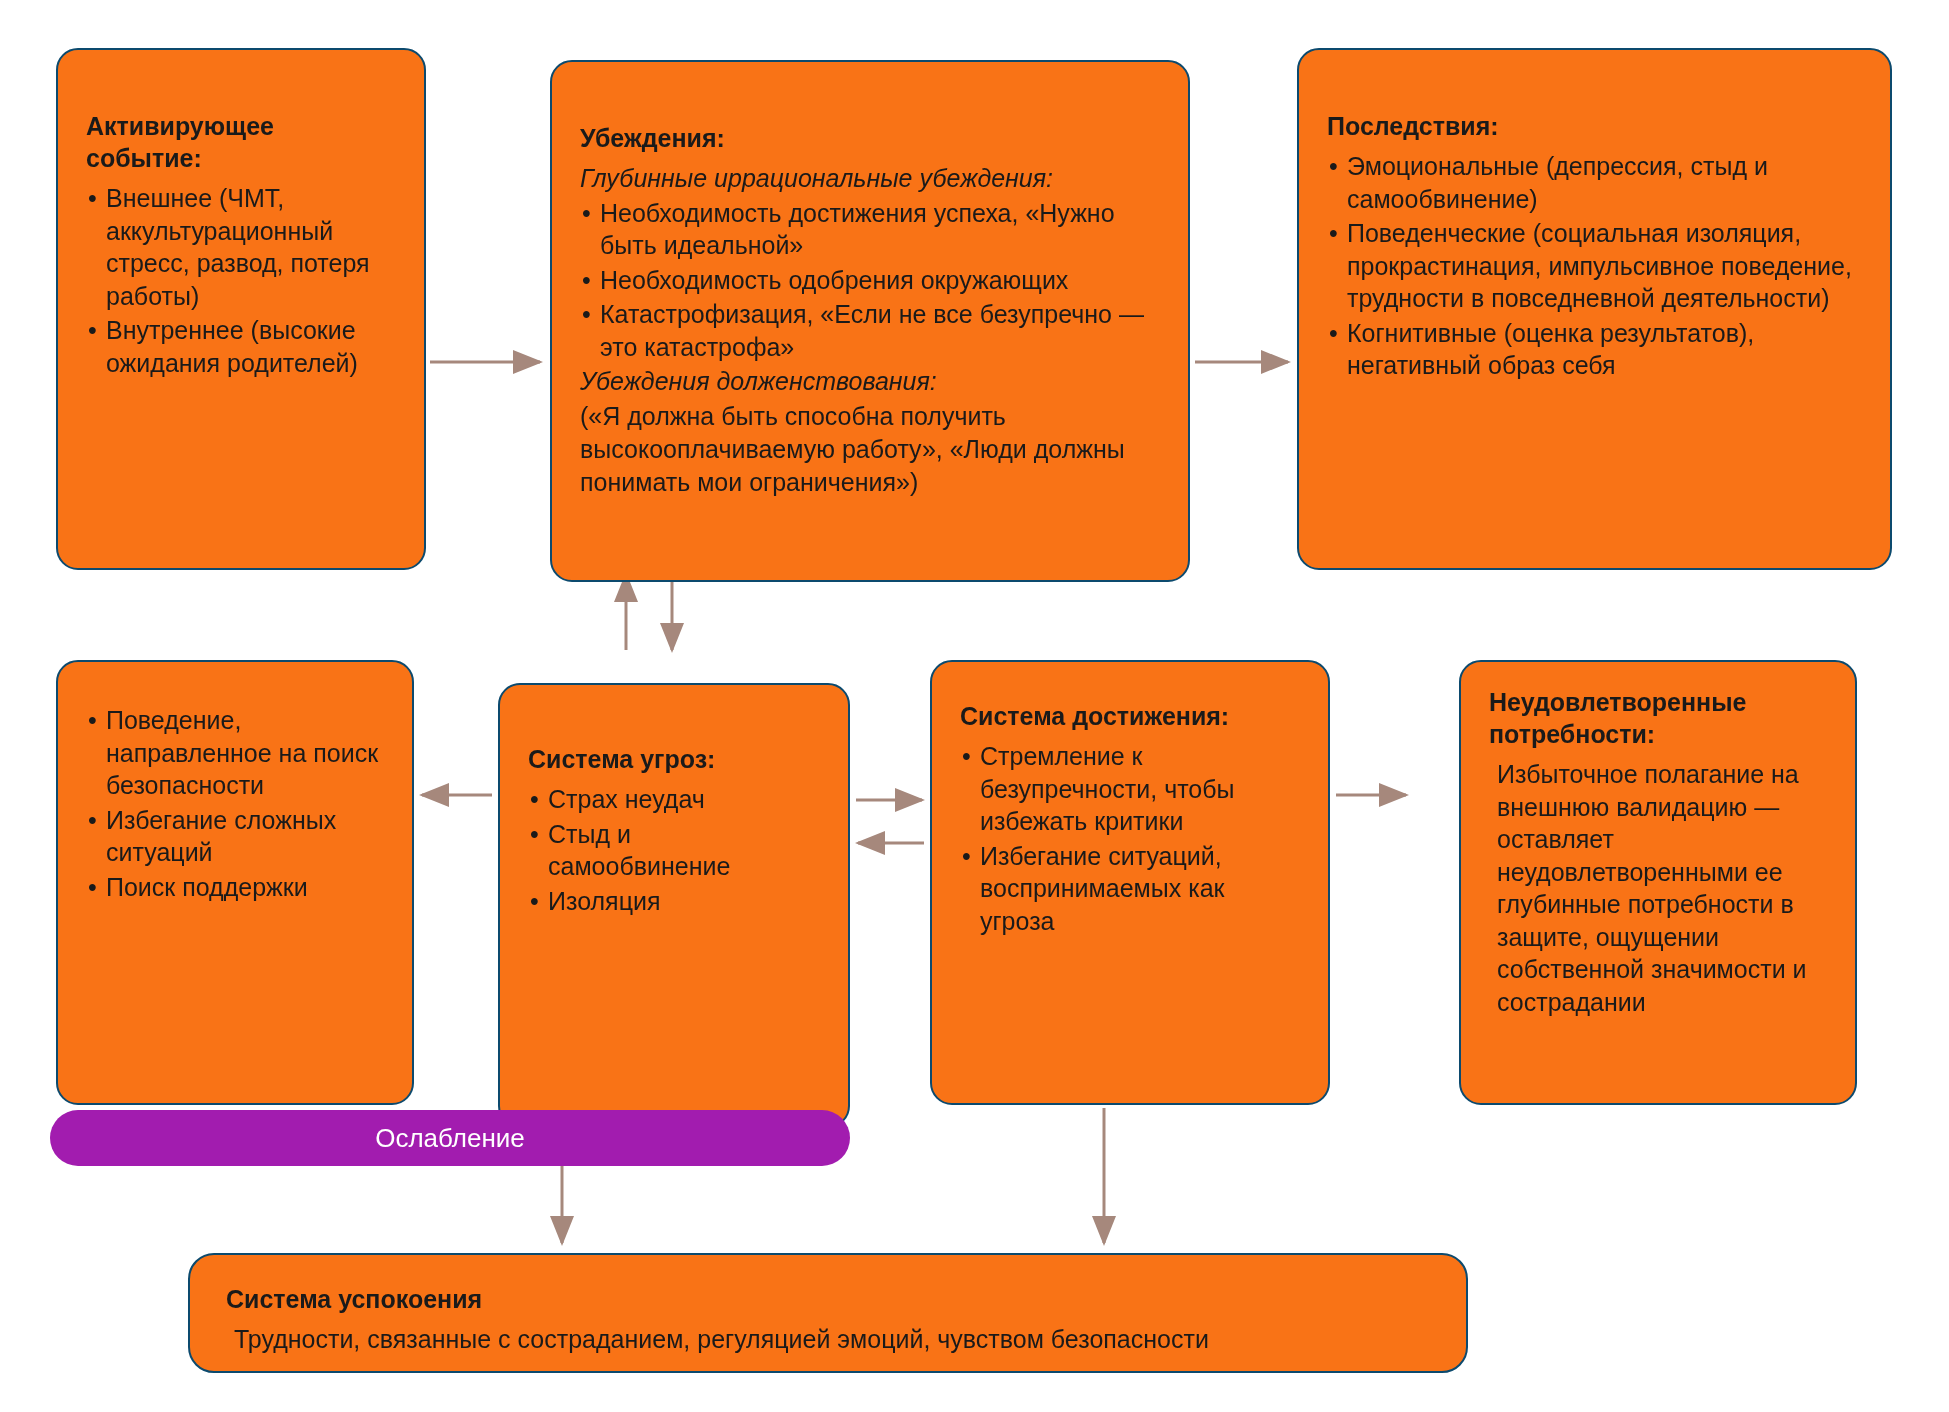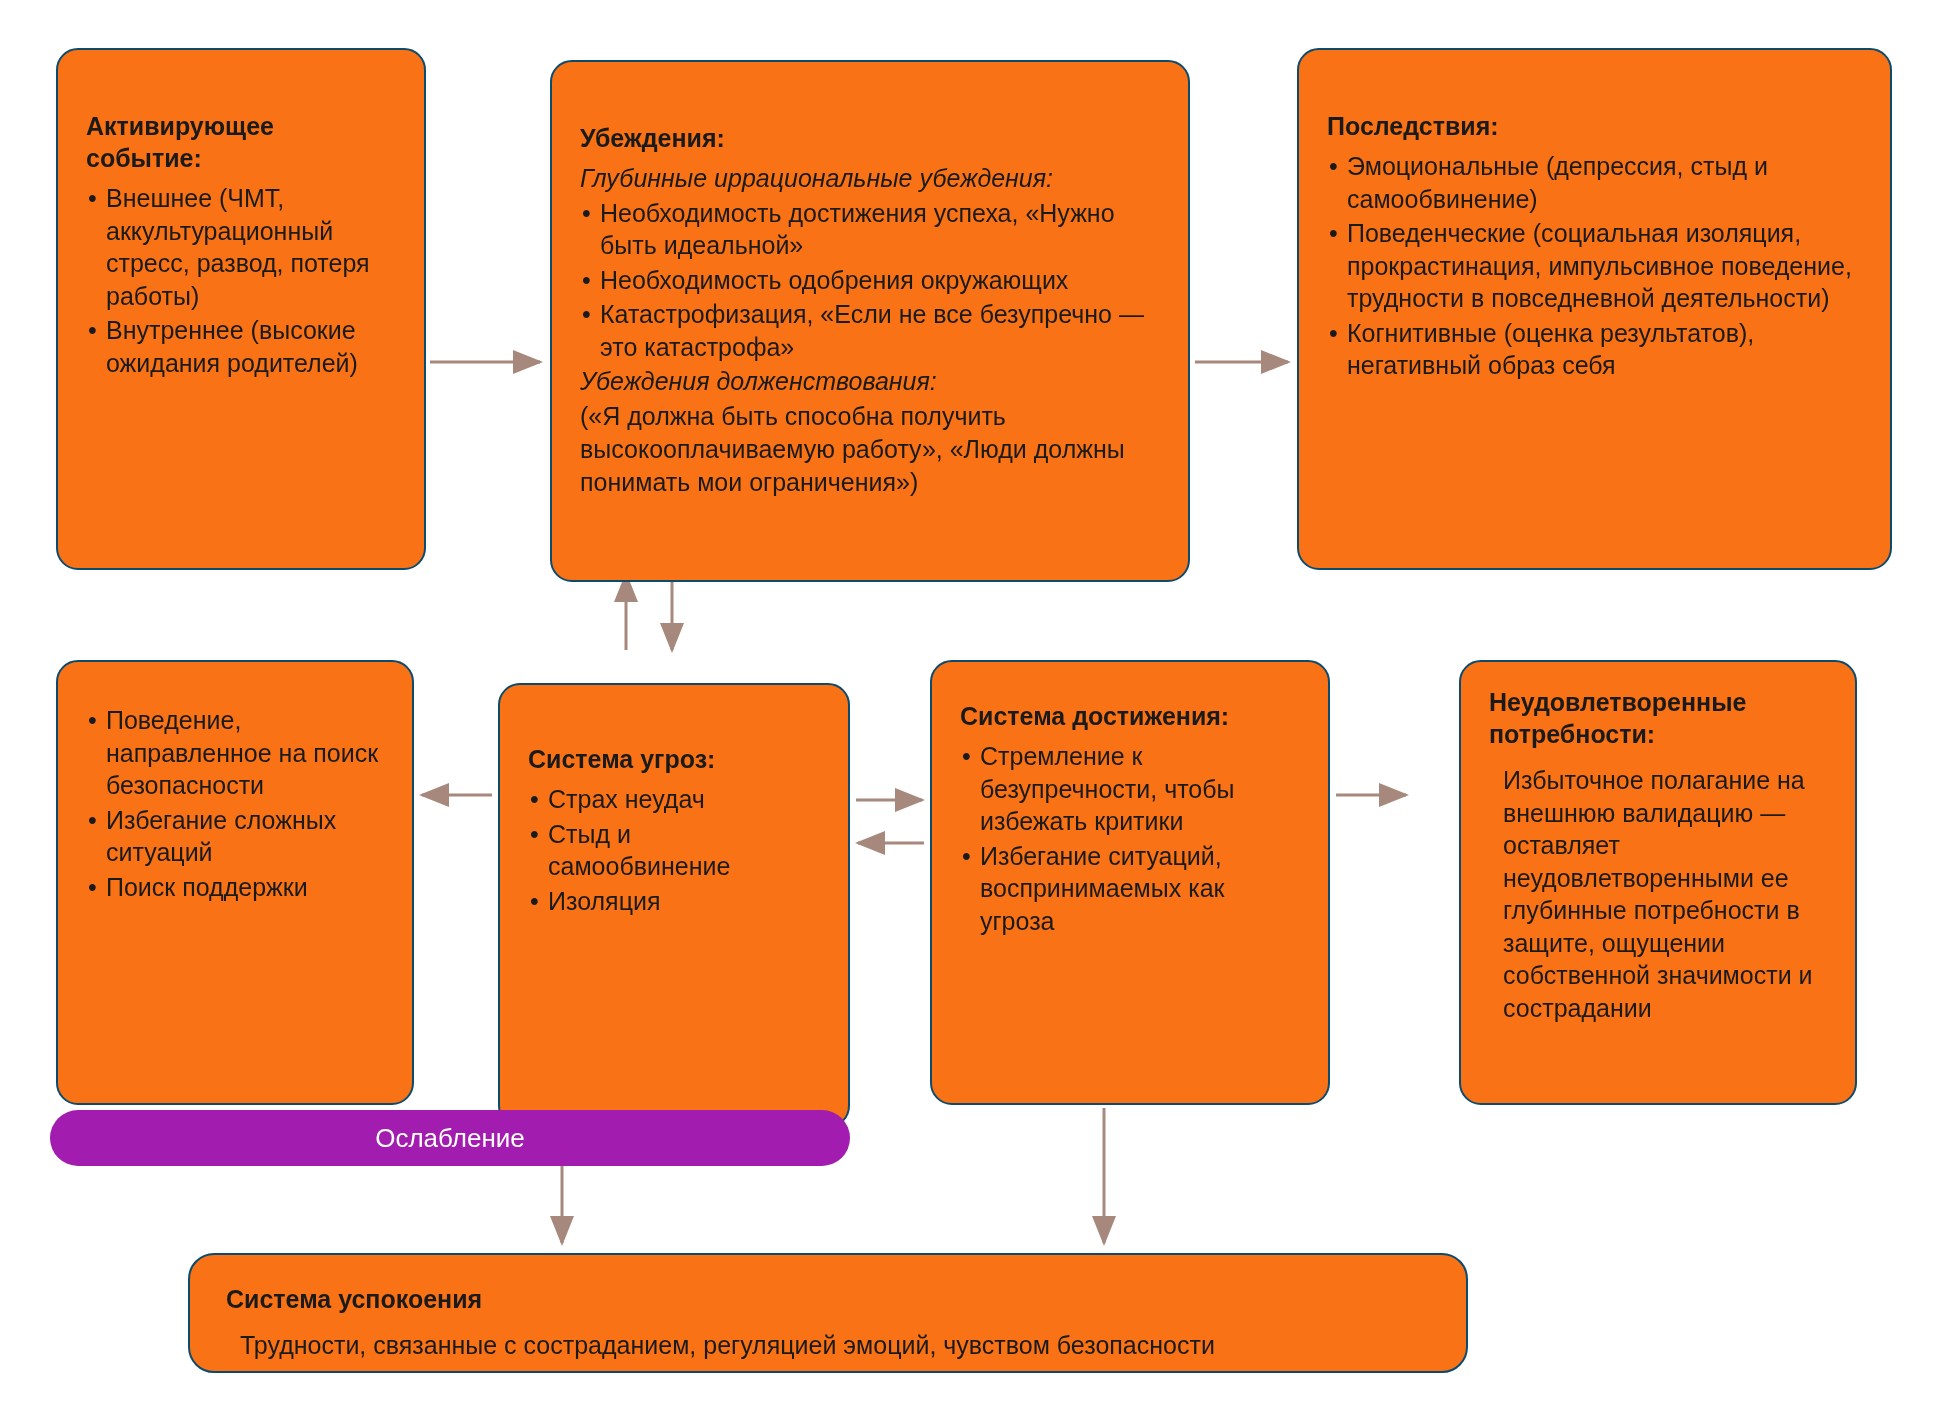--- a/index.html
+++ b/index.html
@@ -55,21 +55,21 @@
   }
   ul.blist li:before {
     content: "•";
     position: absolute;
     left: 2px;
     top: 0;
   }
   .para {
     font-size: 25px;
     line-height: 1.3;
-    margin: 14px;
+    margin: 8px;
   }
   .para-tight {
     font-size: 25px;
     line-height: 1.32;
     margin: 0;
   }
   
   #box-activating { left: 56px; top: 48px; width: 370px; height: 522px; padding-top: 60px; }
   #box-beliefs    { left: 550px; top: 60px; width: 640px; height: 522px; padding-top: 60px; }
   #box-consequences { left: 1297px; top: 48px; width: 595px; height: 522px; padding-top: 60px; }

